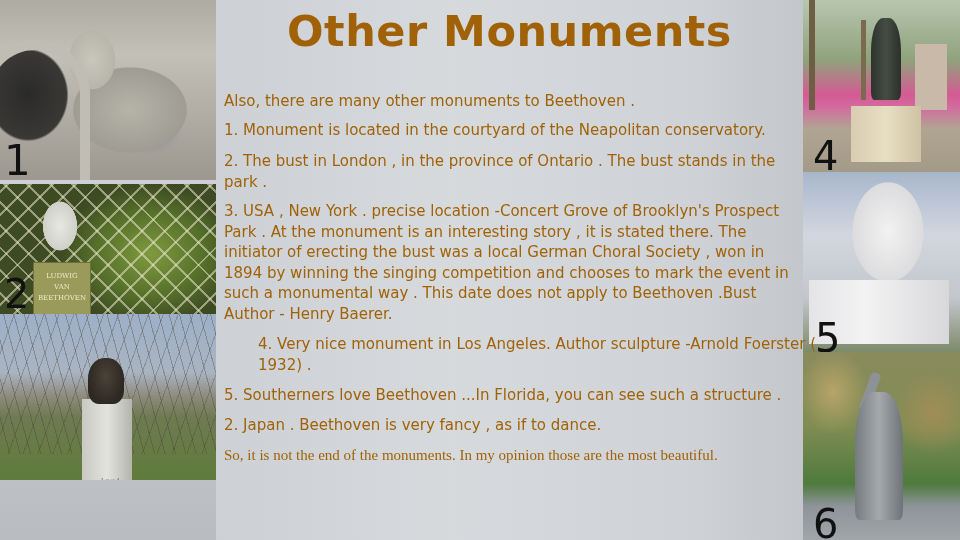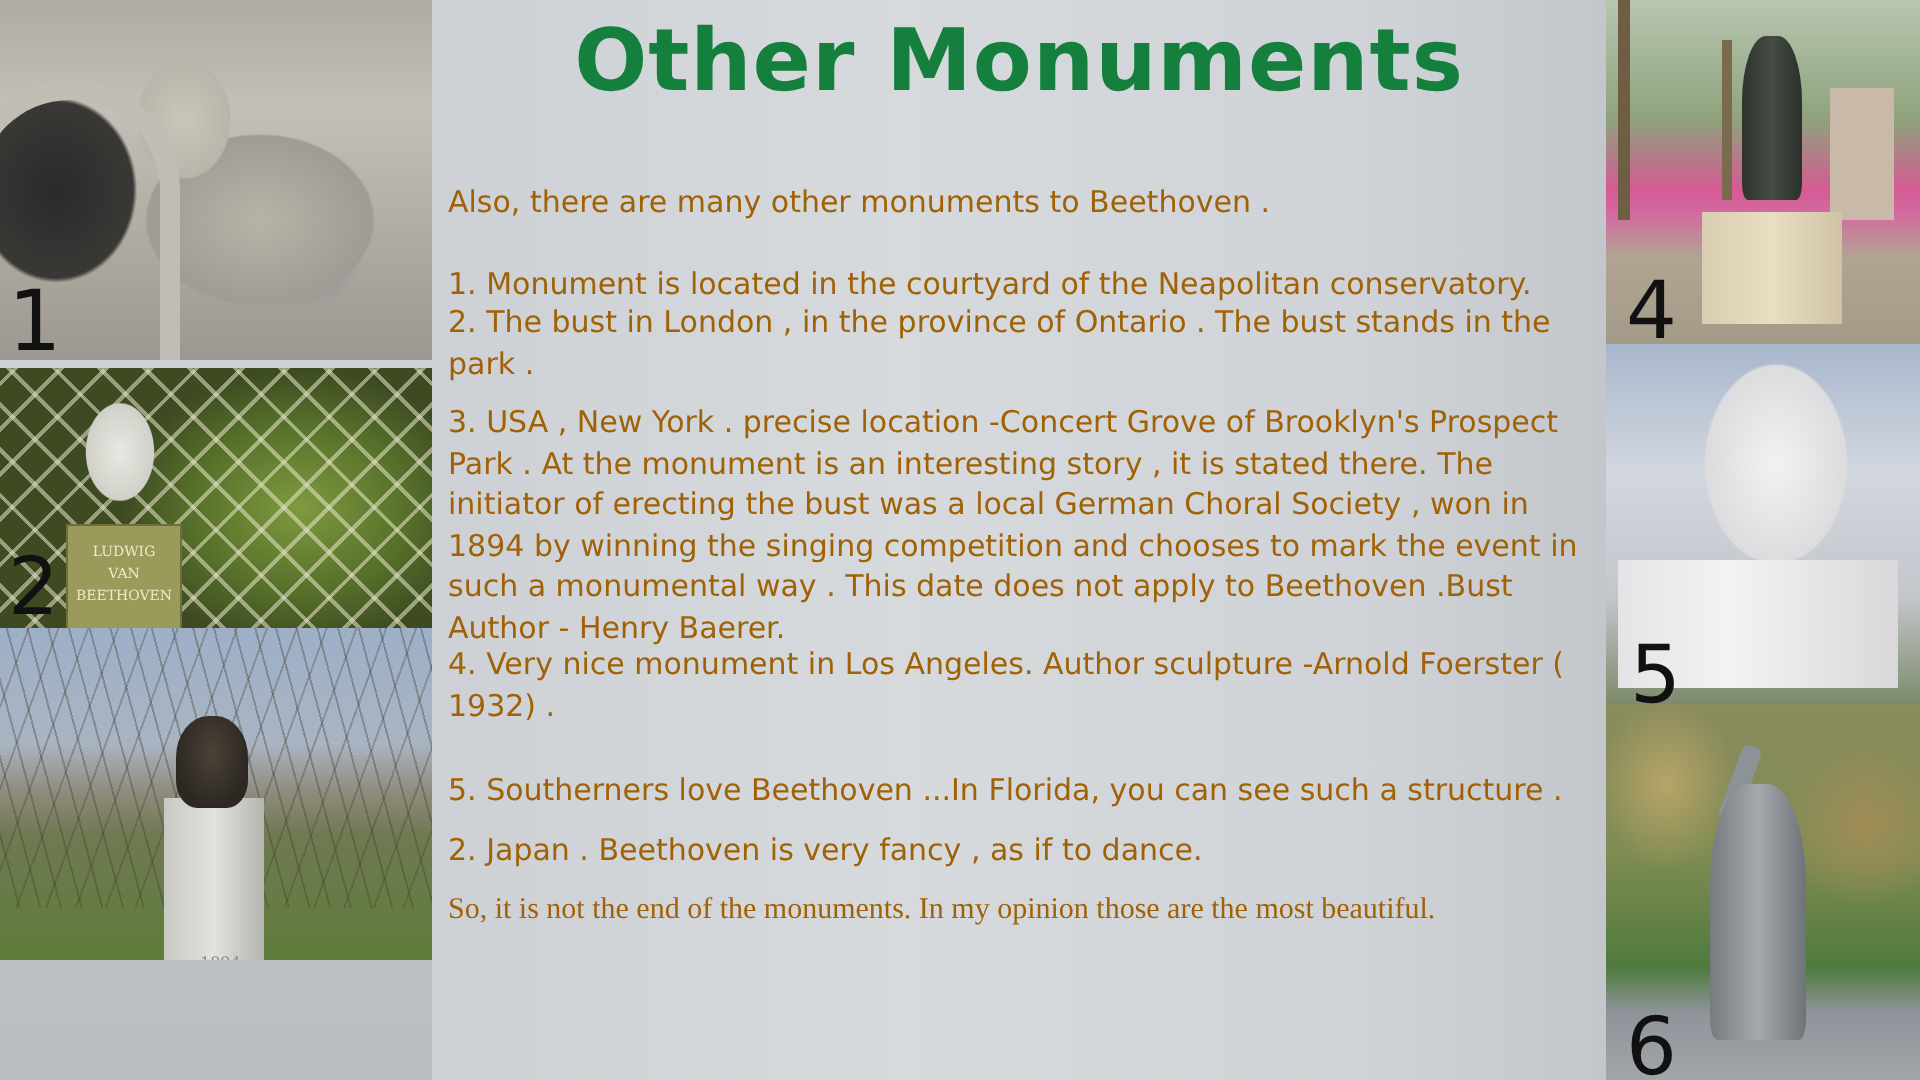--- a/index.html
+++ b/index.html
@@ -104,21 +104,21 @@
         linear-gradient(180deg, #8a8b5e 0%, #7f8c52 40%, #4f7a3e 70%, #8e949a 82%, #a2a6aa 100%);
     }
     #p6 .statue { position: absolute; left: 52px; top: 40px; width: 48px; height: 128px;
       background: linear-gradient(90deg, #767b80, #a5a9ad 50%, #6e7378); border-radius: 40% 40% 8% 8%; }
     #p6 .arm { position: absolute; left: 62px; top: 20px; width: 10px; height: 40px; background: #8d9297; transform: rotate(20deg); border-radius: 4px; }
     #p6 .num { left: 10px; top: 152px; font-size: 40px; }
 
     
     .title {
       position: absolute; left: 216px; top: 6px; width: 587px; text-align: center;
-      font-family: "DejaVu Sans", sans-serif; font-size: 43px; color: #15803d; letter-spacing: 0.5px;
+      font-family: "DejaVu Sans", sans-serif; font-size: 43px; color: #a16207; letter-spacing: 0.5px;
     }
     .content { position: absolute; left: 224px; top: 90px; width: 572px; }
     .para { position: absolute; left: 0; width: 572px; font-size: 15px; line-height: 20.5px; color: #a16207; }
   </style>
 </head>
 <body>
 
 <div class="slide">
   <div class="bg-shade"></div>
 
@@ -158,21 +158,21 @@
   <div class="photo" id="p6">
     <div class="arm"></div>
     <div class="statue"></div>
     <div class="num">6</div>
   </div>
 
   <h1 class="title">Other Monuments</h1>
 
   <div class="content">
     <p class="para" style="top:1px;">Also, there are many other monuments to Beethoven .</p>
-    <p class="para" style="top:30px;margin-top:12px;">1.  Monument is located in the courtyard of the Neapolitan conservatory.</p>
+    <p class="para" style="top:30px;">1.  Monument is located in the courtyard of the Neapolitan conservatory.</p>
     <p class="para" style="top:61px;"> 2. The bust in London , in the province of Ontario . The bust stands in the park .</p>
     <p class="para" style="top:111px;">3.  USA , New York . precise location -Concert Grove of Brooklyn's Prospect Park . At the monument is an interesting story , it is stated there. The initiator of erecting the bust was a local German Choral Society , won in 1894 by winning the singing competition and chooses to mark the event in such a monumental way . This date does not apply to Beethoven .Bust Author - Henry Baerer.</p>
-    <p class="para" style="top:232px;">4. Very nice monument in Los Angeles. Author sculpture -Arnold Foerster ( 1932) .</p>
+    <p class="para" style="top:244px;margin-left:34px;">4. Very nice monument in Los Angeles. Author sculpture -Arnold Foerster ( 1932) .</p>
     <p class="para" style="top:295px;">5. Southerners love Beethoven ...In Florida, you can see such a structure .</p>
     <p class="para" style="top:325px;">2. Japan  . Beethoven is very  fancy , as if to dance.</p>
     <p class="para" style="top:355px;font-family:Liberation Serif, serif;">So, it is not the end of the monuments. In my opinion those are the most beautiful.</p>
   </div>
 </div>
 
 </body></html>

